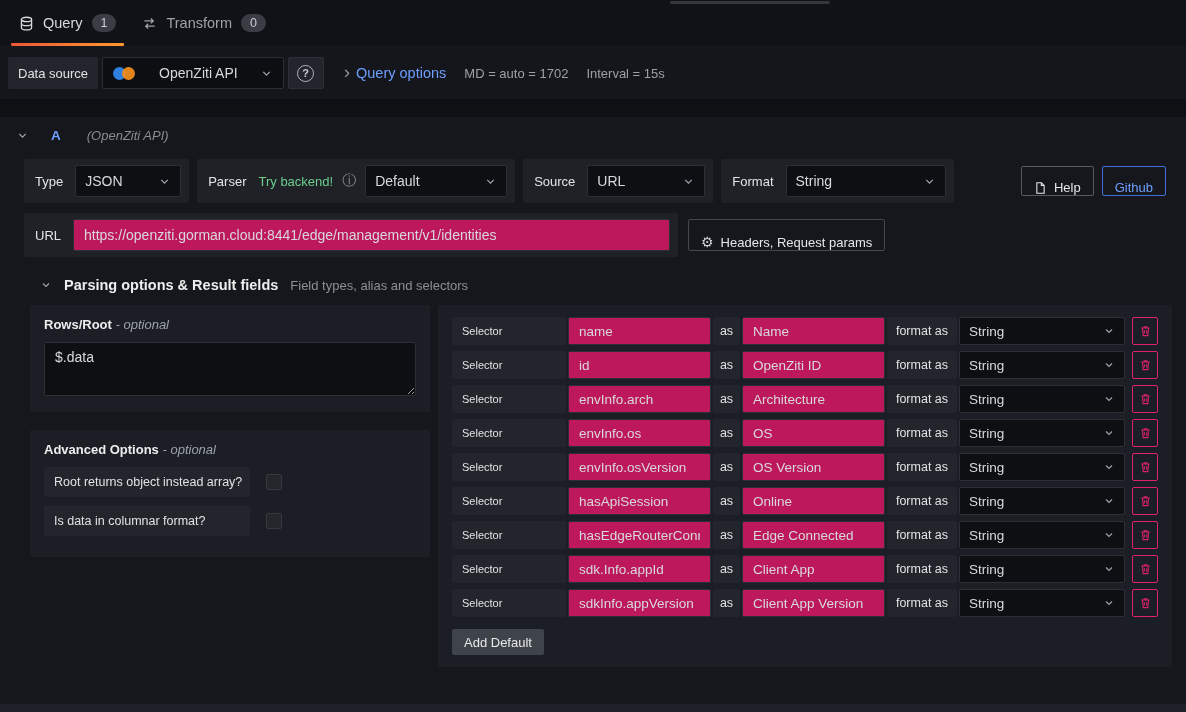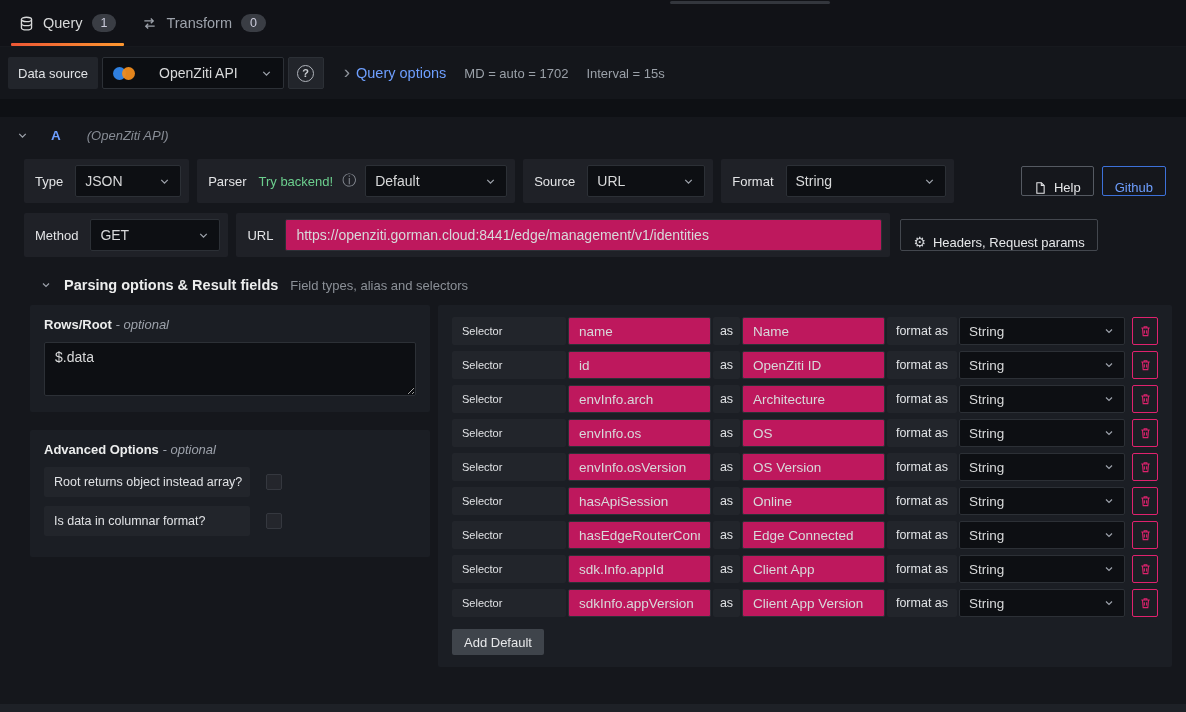--- a/index.html
+++ b/index.html
@@ -214,29 +214,20 @@
         </svg>
         <span>Help</span>
       </button>
       <button class="btn btn-github">
         <span>Github</span>
       </button>
     </div>
 
     <div class="frow">
       <div class="fgroup">
-        <span class="flabel">Method</span>
-        <div class="select w-method">
-          <span>GET</span>
-          <svg width="13" height="13" viewBox="0 0 16 16" fill="none" stroke="#9da2ab" stroke-width="1.6">
-              <path d="M4 6l4 4 4-4"></path>
-            </svg>
-        </div>
-      </div>
-      <div class="fgroup">
         <span class="flabel">URL</span>
         <input class="input w-url" value="https://openziti.gorman.cloud:8441/edge/management/v1/identities" style="">
       </div>
       <button class="btn btn-headers">
         <span class="gear-glyph">⚙</span>
         <span>Headers, Request params</span>
       </button>
     </div>
 
     <div class="parse-header">

